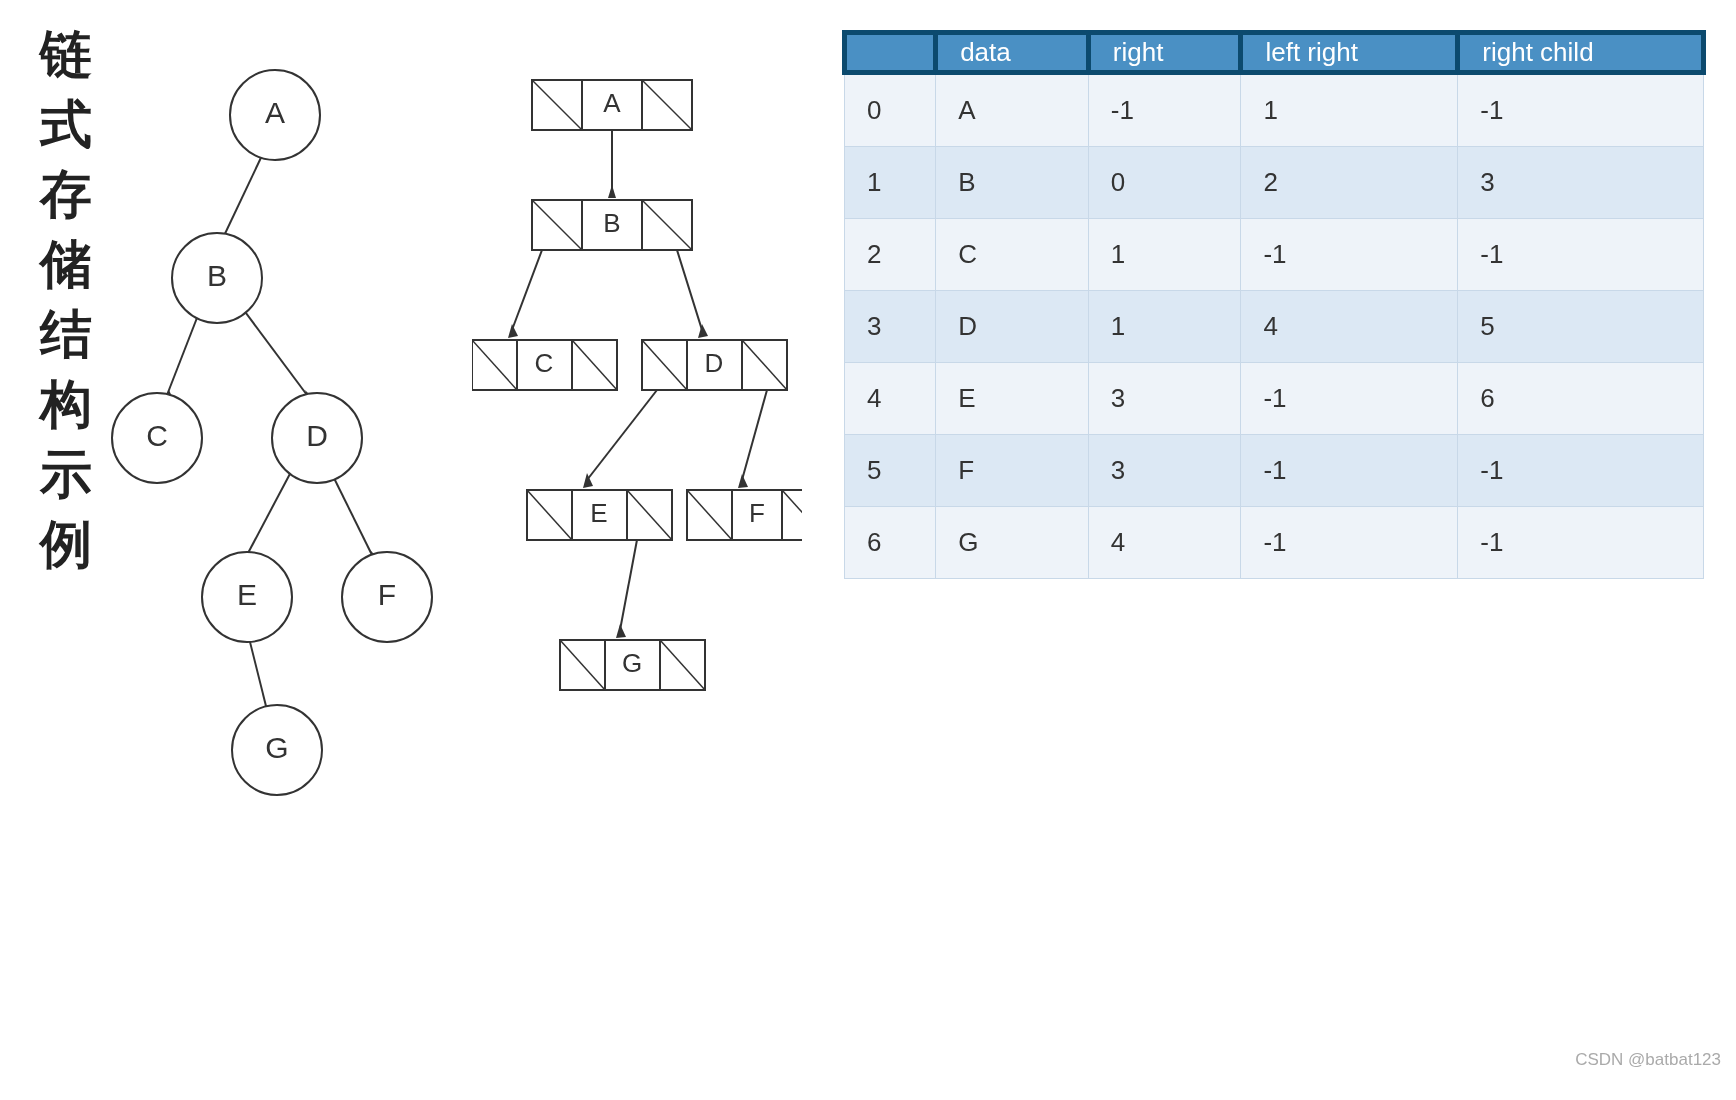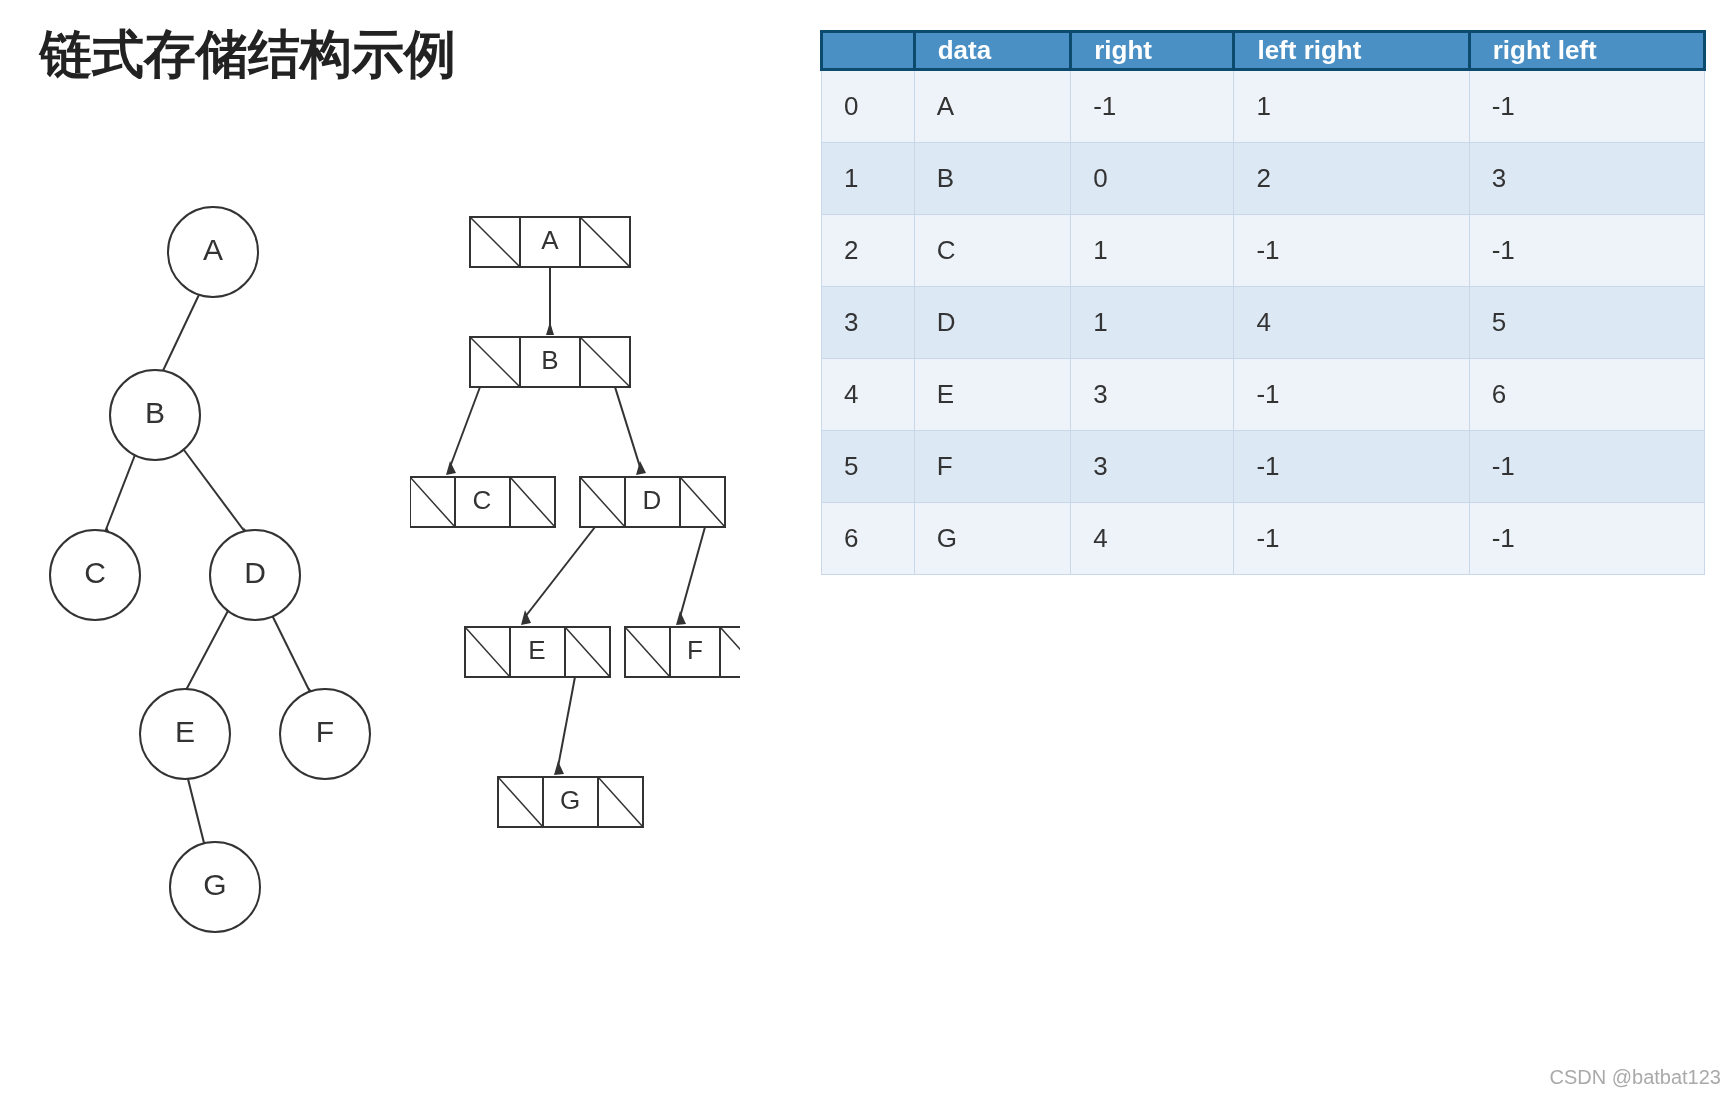--- a/index.html
+++ b/index.html
@@ -15,22 +15,21 @@
     .main-container {
       display: flex;
       flex-direction: row;
       padding: 20px 30px;
       width: 100%;
     }
 
     .left-section {
       flex: 0 0 760px;
       display: flex;
-      flex-direction: column;
-      gap: 47px;
+      flex-direction: row;
     }
 
     .title {
       font-size: 52px;
       font-weight: bold;
       color: #222;
       margin-bottom: 20px;
       margin-left: 10px;
     }
 
@@ -79,44 +78,44 @@
       border-collapse: collapse;
       width: 100%;
       font-size: 26px;
     }
 
     .data-table th {
       background-color: #4a90c4;
       color: white;
       padding: 2px 22px;
       text-align: left;
-      font-weight: 700;
-      border: 3px solid #0c4a6e;
+      font-weight: 400;
+      border: 5px solid #0c4a6e;
     }
 
     .data-table td {
       padding: 20px 22px;
       border: 1px solid #c8d8e8;
       color: #333;
       font-size: 26px;
     }
 
     .data-table tr:nth-child(even) td {
       background-color: #dce8f4;
     }
 
     .data-table tr:nth-child(odd) td {
       background-color: #eef3f9;
     }
 
     .watermark {
       position: absolute;
-      bottom: 11px;
+      bottom: 30px;
       right: 15px;
-      font-size: 20px;
+      font-size: 17px;
       color: #aaa;
     }
   </style>
 </head>
 <body>
 
 <div class="main-container">
   <div class="left-section">
     <div class="title">链式存储结构示例</div>
     <div class="diagram-area">
@@ -242,21 +241,21 @@
   </div>
 
   <div class="right-section">
     <table class="data-table">
       <thead>
         <tr>
           <th></th>
           <th>data</th>
           <th>right</th>
           <th>left right</th>
-          <th>right left</th>
+          <th>right child</th>
         </tr>
       </thead>
       <tbody id="table-body">
       <tr>
             <td>0</td>
             <td>A</td>
             <td>-1</td>
             <td>1</td>
             <td>-1</td>
           </tr>

